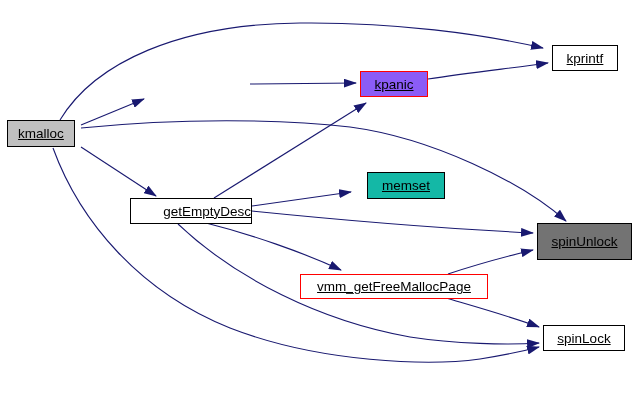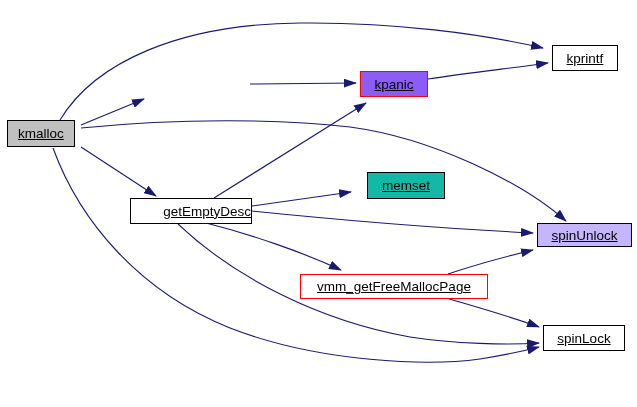--- a/index.html
+++ b/index.html
@@ -68,21 +68,21 @@
     </div>
   <div class="node" style="left: 552px; top: 45px; width: 66px; height: 26px; background: rgb(255, 255, 255); border-color: rgb(0, 0, 0);">
       <span>kprintf</span>
     </div>
   <div class="node" style="left: 355px; top: 172px; width: 78px; height: 27px; background: #14b8a6; border-color: rgb(0, 0, 0); margin-left: 12px;">
       <span>memset</span>
     </div>
   <div class="node" style="left: 130px; top: 198px; width: 122px; height: 26px; background: rgb(255, 255, 255); border-color: rgb(0, 0, 0); justify-content: flex-end;">
       <span>getEmptyDesc</span>
     </div>
-  <div class="node" style="left: 537px; top: 223px; width: 95px; height: 24px; background: #c4b5fd; border-color: rgb(0, 0, 0);">
+  <div class="node" style="left: 537px; top: 223px; width: 95px; height: 37px; background: #737373; border-color: rgb(0, 0, 0);">
       <span>spinUnlock</span>
     </div>
   <div class="node" style="left: 300px; top: 274px; width: 188px; height: 25px; background: rgb(255, 255, 255); border-color: rgb(255, 0, 0);">
       <span>vmm_getFreeMallocPage</span>
     </div>
   <div class="node" style="left: 543px; top: 325px; width: 82px; height: 26px; background: rgb(255, 255, 255); border-color: rgb(0, 0, 0); justify-content: center;">
       <span>spinLock</span>
     </div>
 
 </div>

